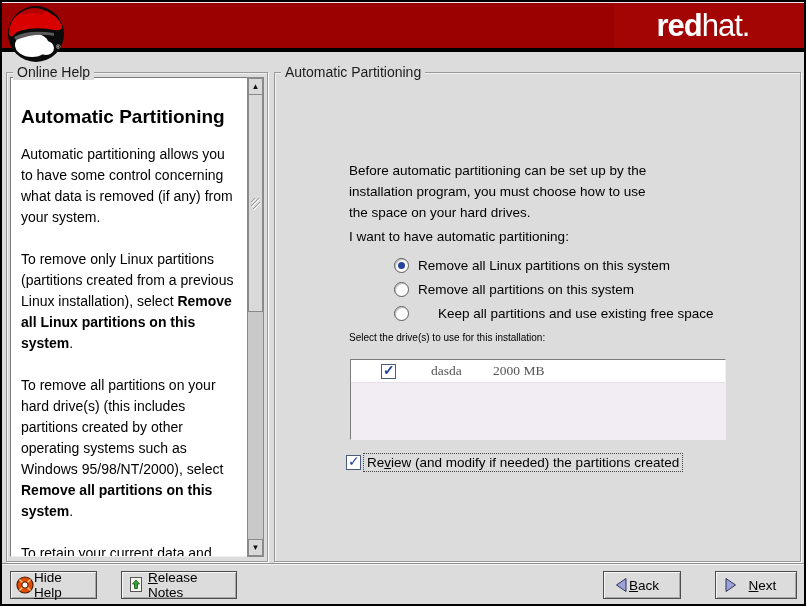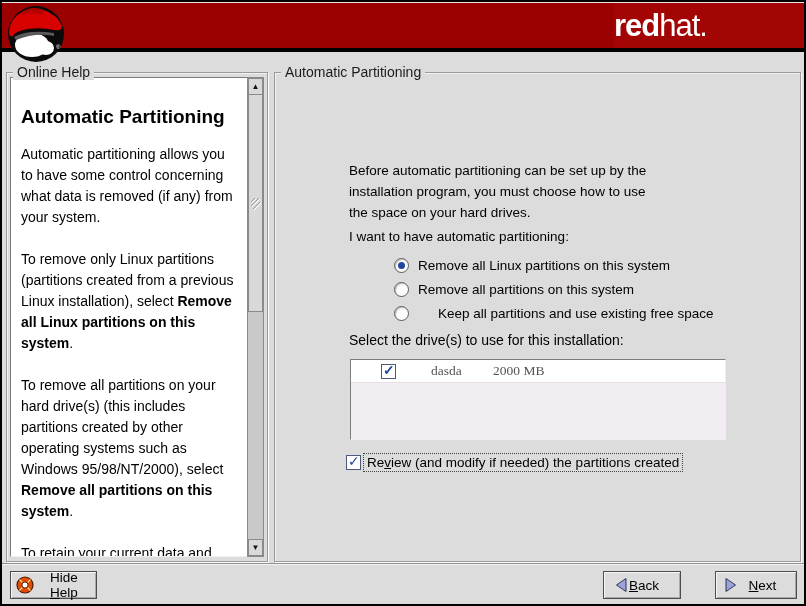--- a/index.html
+++ b/index.html
@@ -5,21 +5,21 @@
   html,body{margin:0;padding:0;background:#555;}
   .screen{
     position:relative;width:806px;height:606px;box-sizing:border-box;
     background:#dcdcdc;border:2px solid #000;overflow:hidden;
     font-family:"Liberation Sans","DejaVu Sans",sans-serif;color:#000;
   }
   
   .top-bar{position:absolute;left:0;top:0;right:0;height:45px;background:#9c0101;
     border-top:1px solid #e9e9e9;border-bottom:4px solid #000;}
   .brand-patch{position:absolute;right:0;top:0;bottom:0;width:190px;background:#a30404;
-    display:flex;align-items:center;justify-content:flex-start;padding-right:12px;box-sizing:border-box;}
+    display:flex;align-items:center;justify-content:center;padding-right:12px;box-sizing:border-box;}
   .brand{color:#fff;font-size:31px;line-height:1;letter-spacing:-1px;}
   .brand .b{font-weight:bold;}
   .shadowman{position:absolute;left:4px;top:1px;width:60px;height:60px;z-index:6;}
   
   .frame{position:absolute;}
   .frame-border{position:absolute;left:0;right:0;top:7px;bottom:0;
     border:1px solid #9a9a9a;box-shadow:1px 1px 0 rgba(255,255,255,.9), inset 1px 1px 0 rgba(255,255,255,.6);}
   .frame-label{position:absolute;top:0;left:7px;background:#dcdcdc;padding:0 4px;
     font-size:14px;color:#1c1c1c;z-index:2;line-height:15px;}
   .frame-online-help{left:4px;top:63px;width:262px;height:497px;}
@@ -41,21 +41,21 @@
   .sb-thumb{position:absolute;left:0;right:0;top:16px;height:216px;background:#d9d9d9;
     border:1px solid #8a8a8a;display:flex;align-items:center;justify-content:center;}
   
   .intro{position:absolute;left:75px;top:95px;font-size:13.5px;line-height:21px;}
   .prompt{position:absolute;left:75px;top:164px;font-size:13.5px;}
   .radio-row{position:absolute;left:120px;height:18px;display:flex;align-items:center;font-size:13.5px;}
   .radio{width:15px;height:15px;border-radius:50%;background:#fdfdfd;border:1px solid #5a5a5a;
     box-sizing:border-box;margin-right:9px;position:relative;box-shadow:inset 1px 1px 1px rgba(0,0,0,.25);}
   .radio.selected::after{content:"";position:absolute;left:3px;top:3px;width:7px;height:7px;
     border-radius:50%;background:#24459c;}
-  .select-label{position:absolute;left:75px;top:267px;font-size:14px;}
+  .select-label{position:absolute;left:75px;top:267px;font-size:10px;}
   .drive-list{position:absolute;left:76px;top:294px;width:376px;height:81px;background:#f2edf2;
     border:1px solid;border-color:#7c7c7c #efefef #efefef #7c7c7c;box-sizing:border-box;overflow:hidden;}
   .drive-row{height:22px;background:#fff;border-bottom:1px solid #e6dfe6;display:flex;align-items:center;
     font-size:13.5px;color:#555;font-family:Liberation Serif, serif;}
   .checkbox{width:15px;height:15px;background:#fff;border:1px solid #4a5a7a;box-sizing:border-box;
     position:relative;flex:none;}
   .checkbox.checked::after{content:"✓";position:absolute;left:1px;top:-3px;font-size:14px;
     font-weight:bold;color:#24459c;}
   .drive-check{margin-left:30px;}
   .drive-name{margin-left:35px;width:48px;}
@@ -63,21 +63,21 @@
   .review-row{position:absolute;left:72px;top:388px;display:flex;align-items:center;font-size:13.5px;}
   .review-label{margin-left:2px;border:1px dotted #444;padding:1px 3px;}
   .mn{text-decoration:underline;}
   
   .footer-sep{position:absolute;left:0;right:0;top:561px;height:0;
     border-top:1px solid #8f8f8f;border-bottom:1px solid #f4f4f4;}
   .btn{position:absolute;top:569px;height:28px;background:#dcdcdc;border:1px solid #4c4c4c;
     box-shadow:inset 1px 1px 0 #f7f7f7, inset -1px -1px 0 #a9a9a9;box-sizing:border-box;
     display:flex;align-items:center;font-size:13.5px;cursor:default;}
   .btn .icon{flex:none;display:flex;align-items:center;}
-  .btn-hide-help{left:8px;width:87px;padding:0 4px 0 5px;gap:16px;}
+  .btn-hide-help{left:8px;width:87px;padding:0 4px 0 5px;gap:0;}
   .btn-release{left:119px;width:116px;padding:0 4px 0 6px;gap:4px;}
   .btn-back{left:601px;width:78px;padding:0 22px 0 9px;}
   .btn-back .lbl,.btn-next .lbl{flex:1;text-align:center;}
   .btn-next{left:713px;width:82px;padding:0 10px 0 7px;}
 </style>
 </head>
 <body>
 
 <div class="screen">
 
@@ -173,20 +173,29 @@
     <span class="icon">
       <svg width="18" height="18" viewBox="0 0 18 18">
         <circle cx="9" cy="9" r="8" fill="#e14d08" stroke="#4d1a00" stroke-width="1.2"></circle>
         <path d="M3.5 3.5 L6.5 6.5 M14.5 3.5 L11.5 6.5 M3.5 14.5 L6.5 11.5 M14.5 14.5 L11.5 11.5" stroke="#ffcf7a" stroke-width="1.4"></path>
         <circle cx="9" cy="9" r="3.1" fill="#ffffff" stroke="#4d1a00" stroke-width="1"></circle>
       </svg>
     </span>
     <span class="lbl"><span>Hide </span><span class="mn">H</span><span>elp</span></span>
   </div>
 
+  <div class="btn btn-release">
+    <span class="icon">
+      <svg width="16" height="18" viewBox="0 0 16 18">
+        <rect x="2.5" y="1.5" width="11" height="14" fill="#f4f4ee" stroke="#555" stroke-width="1"></rect>
+        <path d="M8 4 L11.5 8 L9.5 8 L9.5 12.5 L6.5 12.5 L6.5 8 L4.5 8 Z" fill="#35a235" stroke="#145514" stroke-width="0.8"></path>
+      </svg>
+    </span>
+    <span class="lbl"><span></span><span class="mn">R</span><span>elease Notes</span></span>
+  </div>
 
   <div class="btn btn-back">
     <span class="icon">
       <svg width="16" height="16" viewBox="0 0 16 16">
         <path d="M13 1.5 L3.5 8 L13 14.5 Z" fill="#9aa2d8" stroke="#33335a" stroke-width="1"></path>
       </svg>
     </span>
     <span class="lbl"><span></span><span class="mn">B</span><span>ack</span></span>
   </div>
 

